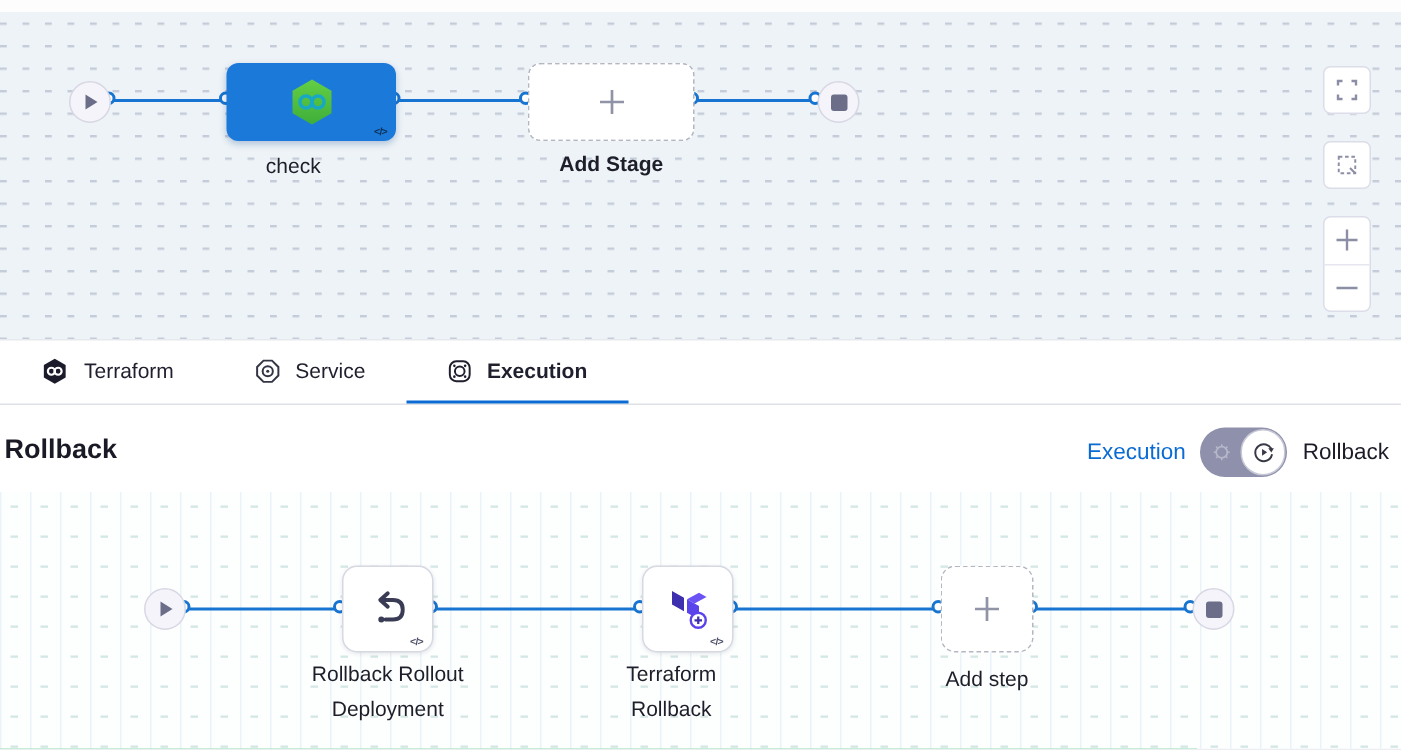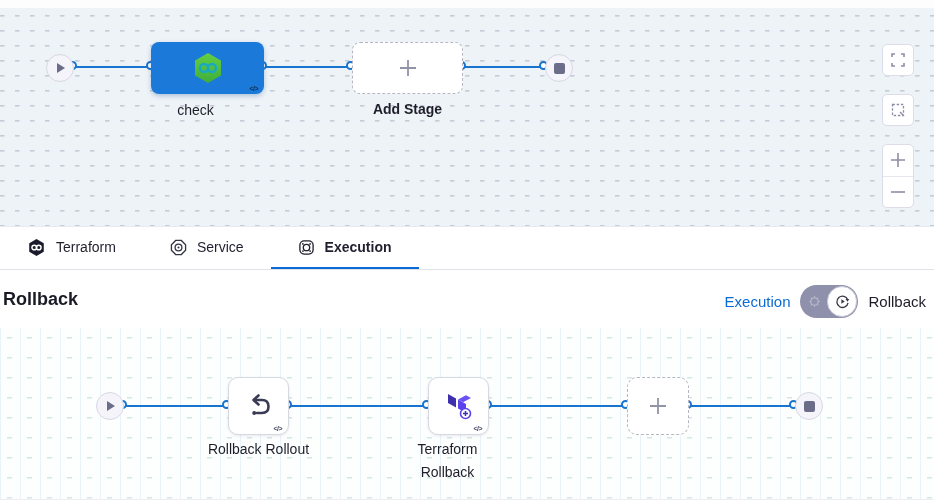--- a/index.html
+++ b/index.html
@@ -256,20 +256,21 @@
     <div class="step-box" style="left:228px; top:49px;">
       <svg width="28" height="26" viewBox="0 0 28 26">
         <path d="M10 7 H17 Q23.5 7 23.5 13.5 Q23.5 20 17 20 H12" fill="none" stroke="#3a3c55" stroke-width="2.6" stroke-linecap="round"></path>
         <path d="M13.5 2.5 L8.5 7 L13.5 11.5" fill="none" stroke="#3a3c55" stroke-width="2.6" stroke-linecap="round" stroke-linejoin="round"></path>
         <circle cx="9.2" cy="20" r="2" fill="#3a3c55"></circle>
       </svg>
       <span class="code-chip">&lt;/&gt;</span>
     </div>
     <div class="canvas-label" style="left:185px; top:110px; width:147px;">
       <div>Rollback Rollout</div>
+      <div>Deployment</div>
     </div>
 
     <div class="step-box" style="left:428px; top:49px;">
       <svg width="28" height="30" viewBox="0 0 28 30">
         <polygon points="3,3 11,7.5 11,16.5 3,12" fill="#3d2fae"></polygon>
         <polygon points="13,8.5 21,13 21,22 13,17.5" fill="#5b43ec"></polygon>
         <polygon points="13,1 21,5.5 21,11 13,6.5" fill="#5b43ec" opacity="0"></polygon>
         <polygon points="15,2 23,6.5 23,11.5 15,7" fill="#5b43ec" opacity="0"></polygon>
         <polygon points="13,8.5 21,4 21,13 13,17.5" fill="#6a52f4" opacity="0"></polygon>
         <polygon points="13,8.5 21,4.2 26,7 18,11.3" fill="#6a52f4"></polygon>
@@ -281,19 +282,20 @@
     <div class="canvas-label" style="left:374px; top:110px; width:147px;">
       <div>Terraform</div>
       <div>Rollback</div>
     </div>
 
     <div class="dashed-box" style="left:627px; top:49px; width:62px; height:58px; border-radius:10px;">
       <svg width="22" height="22" viewBox="0 0 22 22">
         <path d="M11 3 V19 M3 11 H19" stroke="#9094a6" stroke-width="1.8"></path>
       </svg>
     </div>
+    <div class="canvas-label" style="left:597px; top:113px; width:122px;">Add step</div>
 
     <div class="node-circle" style="left:795px; top:64px;">
       <div class="stop-square"></div>
     </div>
   </div>
 
 </div>
 
 </body></html>

